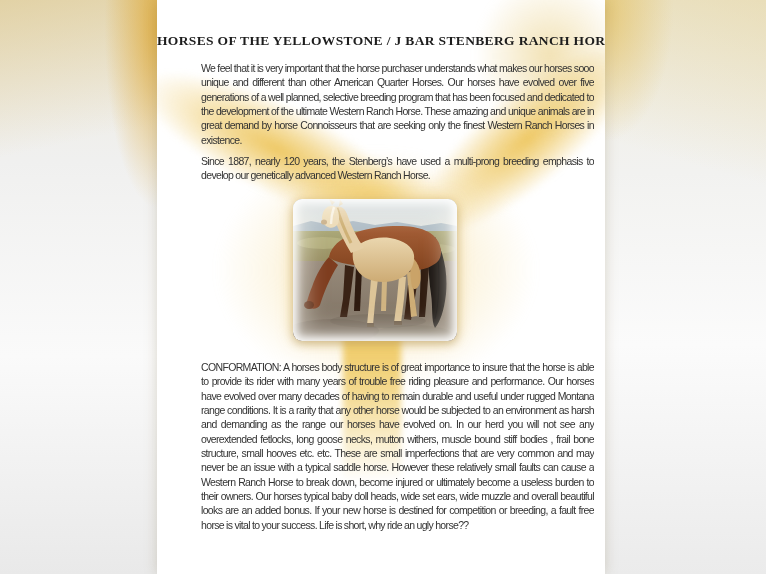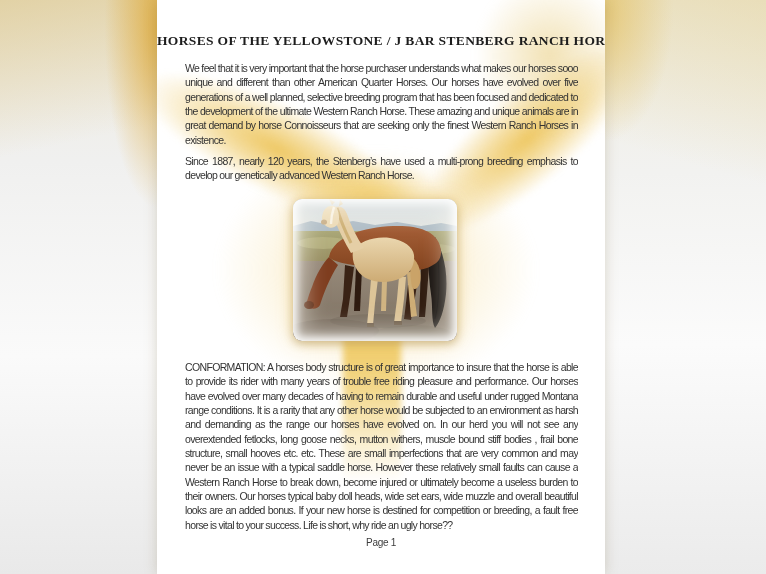--- a/index.html
+++ b/index.html
@@ -65,21 +65,21 @@
   }
   
   .content{position:absolute;inset:0;z-index:2;}
   .title{
     position:absolute;top:33px;left:0;width:100%;text-align:center;
     font-family:"Liberation Serif",serif;font-weight:bold;
     font-size:13.5px;letter-spacing:.35px;color:#1d1d1d;margin:0;
     white-space:nowrap;
   }
   .body-text{
-    position:absolute;left:28px;width:393px;margin:0;
+    position:absolute;left:44px;width:393px;margin:0;
     font-size:10.5px;line-height:14.35px;letter-spacing:-.65px;word-spacing:-.2px;
     color:#333333;text-align:justify;overflow:hidden;
   }
   .p1{top:61px;height:90px;}
   .p2{top:154px;height:32px;}
   .p3{top:360px;height:180px;}
   .photo{
     position:absolute;left:136px;top:199px;width:164px;height:142px;
     border-radius:9px;overflow:hidden;
     box-shadow:0 3px 9px rgba(150,120,60,.4), 0 0 16px rgba(240,210,140,.8);
@@ -181,16 +181,15 @@
           <path d="M39,6 L36,0 L42,3 Z" fill="#d9c393"></path>
           <path d="M46,7 L47,0 L50,5 Z" fill="#d9c393"></path>
           <ellipse cx="31" cy="23" rx="3" ry="2.6" fill="#c9b089"></ellipse>
         </g>
       </svg>
       <div class="vignette"></div>
     </div>
 
     <p class="body-text p3">CONFORMATION: A horses body structure is of great importance to insure that the horse is able to provide its rider with many years of trouble free riding pleasure and performance. Our horses have evolved over many decades of having to remain durable and useful under rugged Montana range conditions. It is a rarity that any other horse would be subjected to an environment as harsh and demanding as the range our horses have evolved on. In our herd you will not see any overextended fetlocks, long goose necks, mutton withers, muscle bound stiff bodies , frail bone structure, small hooves etc. etc. These are small imperfections that are very common and may never be an issue with a typical saddle horse. However these relatively small faults can cause a Western Ranch Horse to break down, become injured or ultimately become a useless burden to their owners. Our horses typical baby doll heads, wide set ears, wide muzzle and overall beautiful looks are an added bonus. If your new horse is destined for competition or breeding, a fault free horse is vital to your success. Life is short, why ride an ugly horse??</p>
 
-    <p class="footer">Page 1</p>
 
   </div>
 </div>
 
 </body></html>

